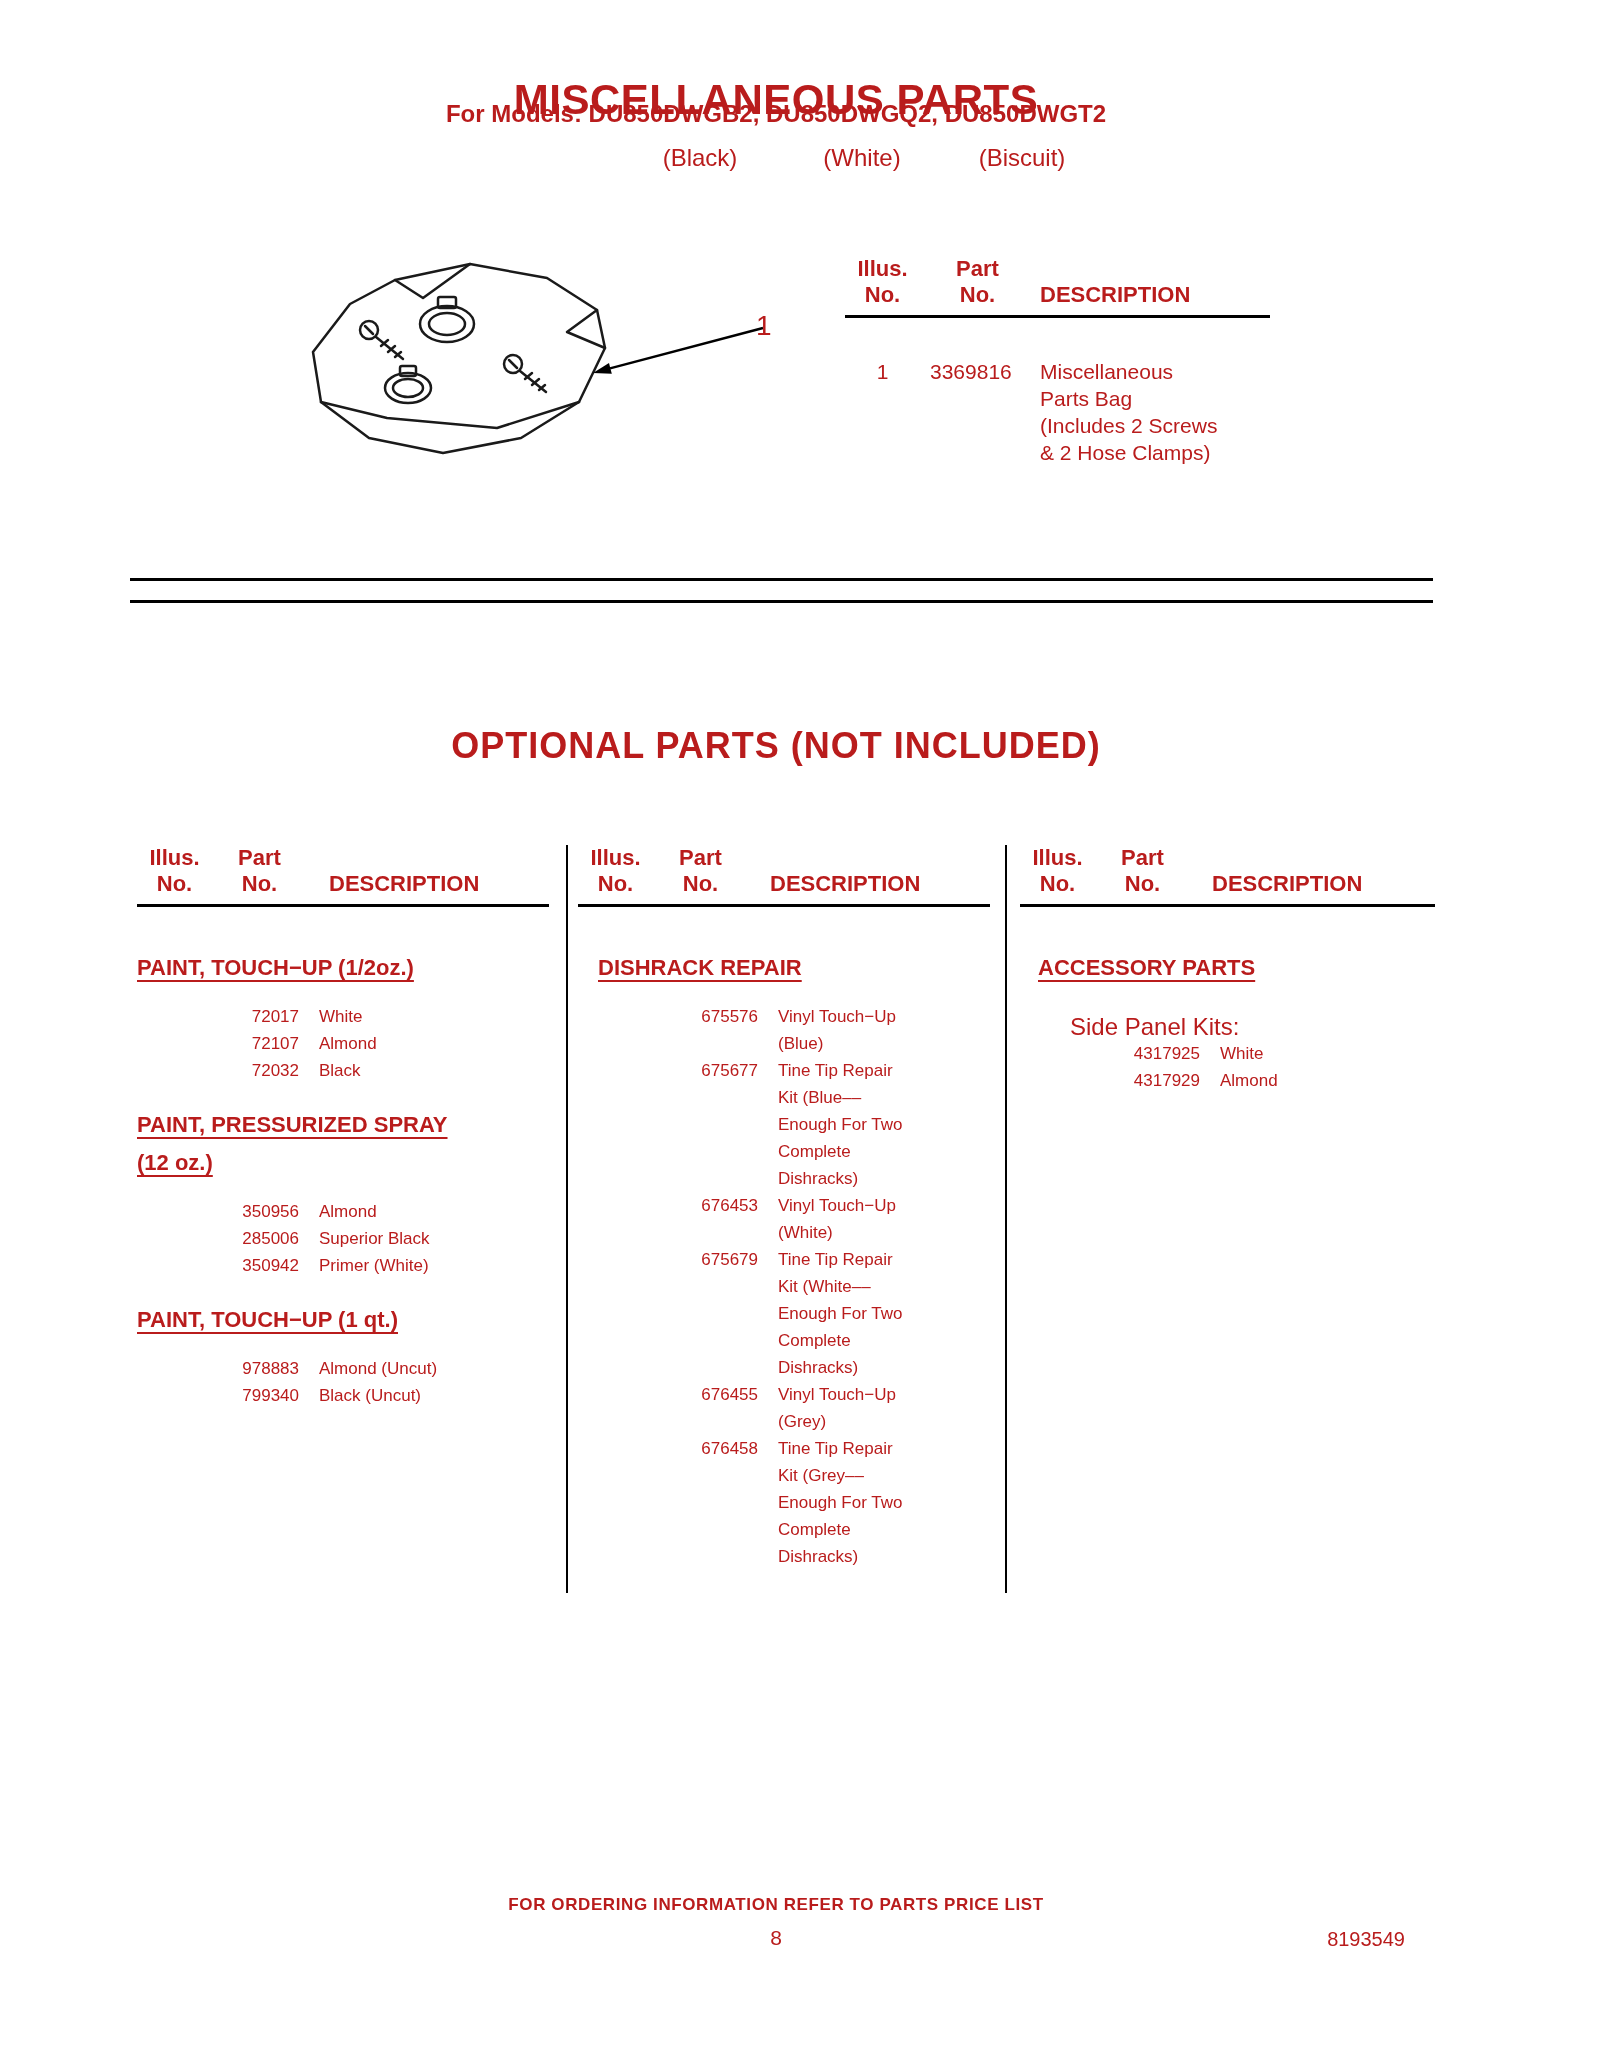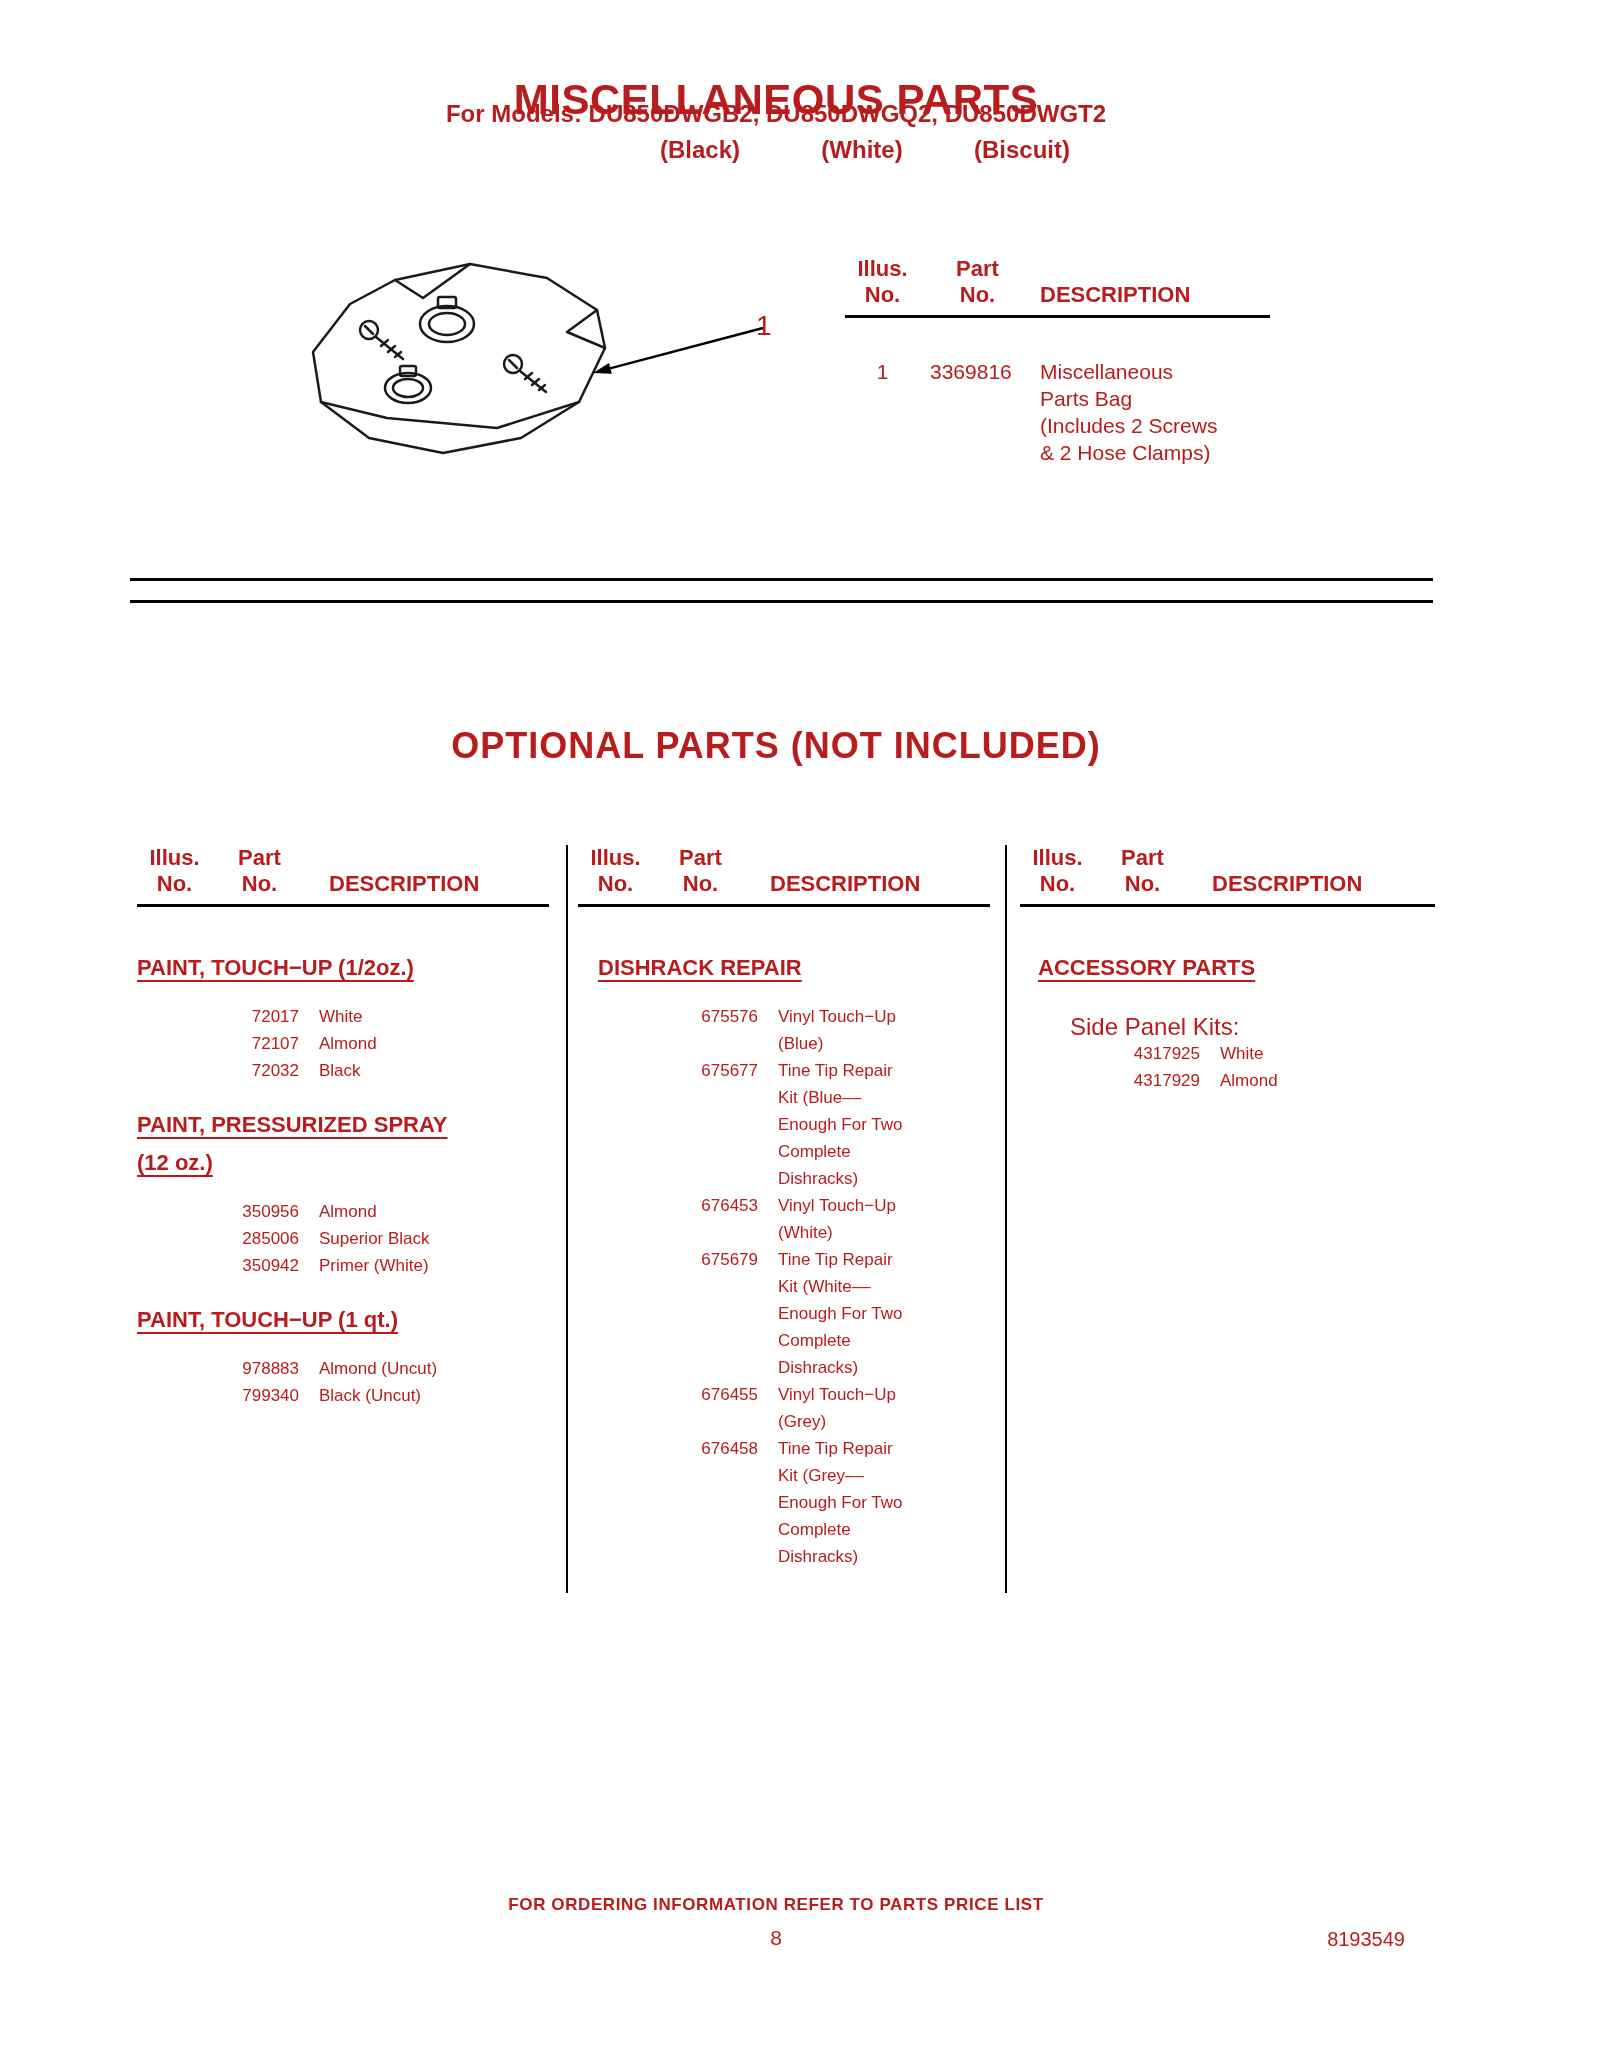--- a/index.html
+++ b/index.html
@@ -6,22 +6,22 @@
   .page {
     position:relative; width:1600px; height:2071px; background:#ffffff;
     font-family:"Liberation Sans", sans-serif; color:#b91c1c; overflow:hidden;
   }
   .pre { white-space:pre-line; }
 
   
   .center-band { position:absolute; left:0; width:1552px; text-align:center; }
   .doc-title { top:48px; font-size:42px; font-weight:bold; letter-spacing:.5px; }
   .models-line { top:100px; font-size:24px; font-weight:bold; }
-  .color-labels { position:absolute; top:136px; left:0; width:1396px; height:32px;
-                  font-size:24px; font-weight:bold; }
+  .color-labels { position:absolute; top:144px; left:0; width:1396px; height:32px;
+                  font-size:24px; font-weight:normal; }
   .color-labels span { position:absolute; transform:translateX(-50%); }
   .cl-0 { left:700px; } .cl-1 { left:862px; } .cl-2 { left:1022px; }
 
   
   .bag-svg   { position:absolute; left:295px; top:252px; width:330px; height:220px; }
   .arrow-svg { position:absolute; left:585px; top:316px; width:185px; height:72px; }
   .callout   { position:absolute; left:756px; top:310px; font-size:28px; }
 
   
   .misc-table { position:absolute; left:845px; top:256px; width:425px; }

